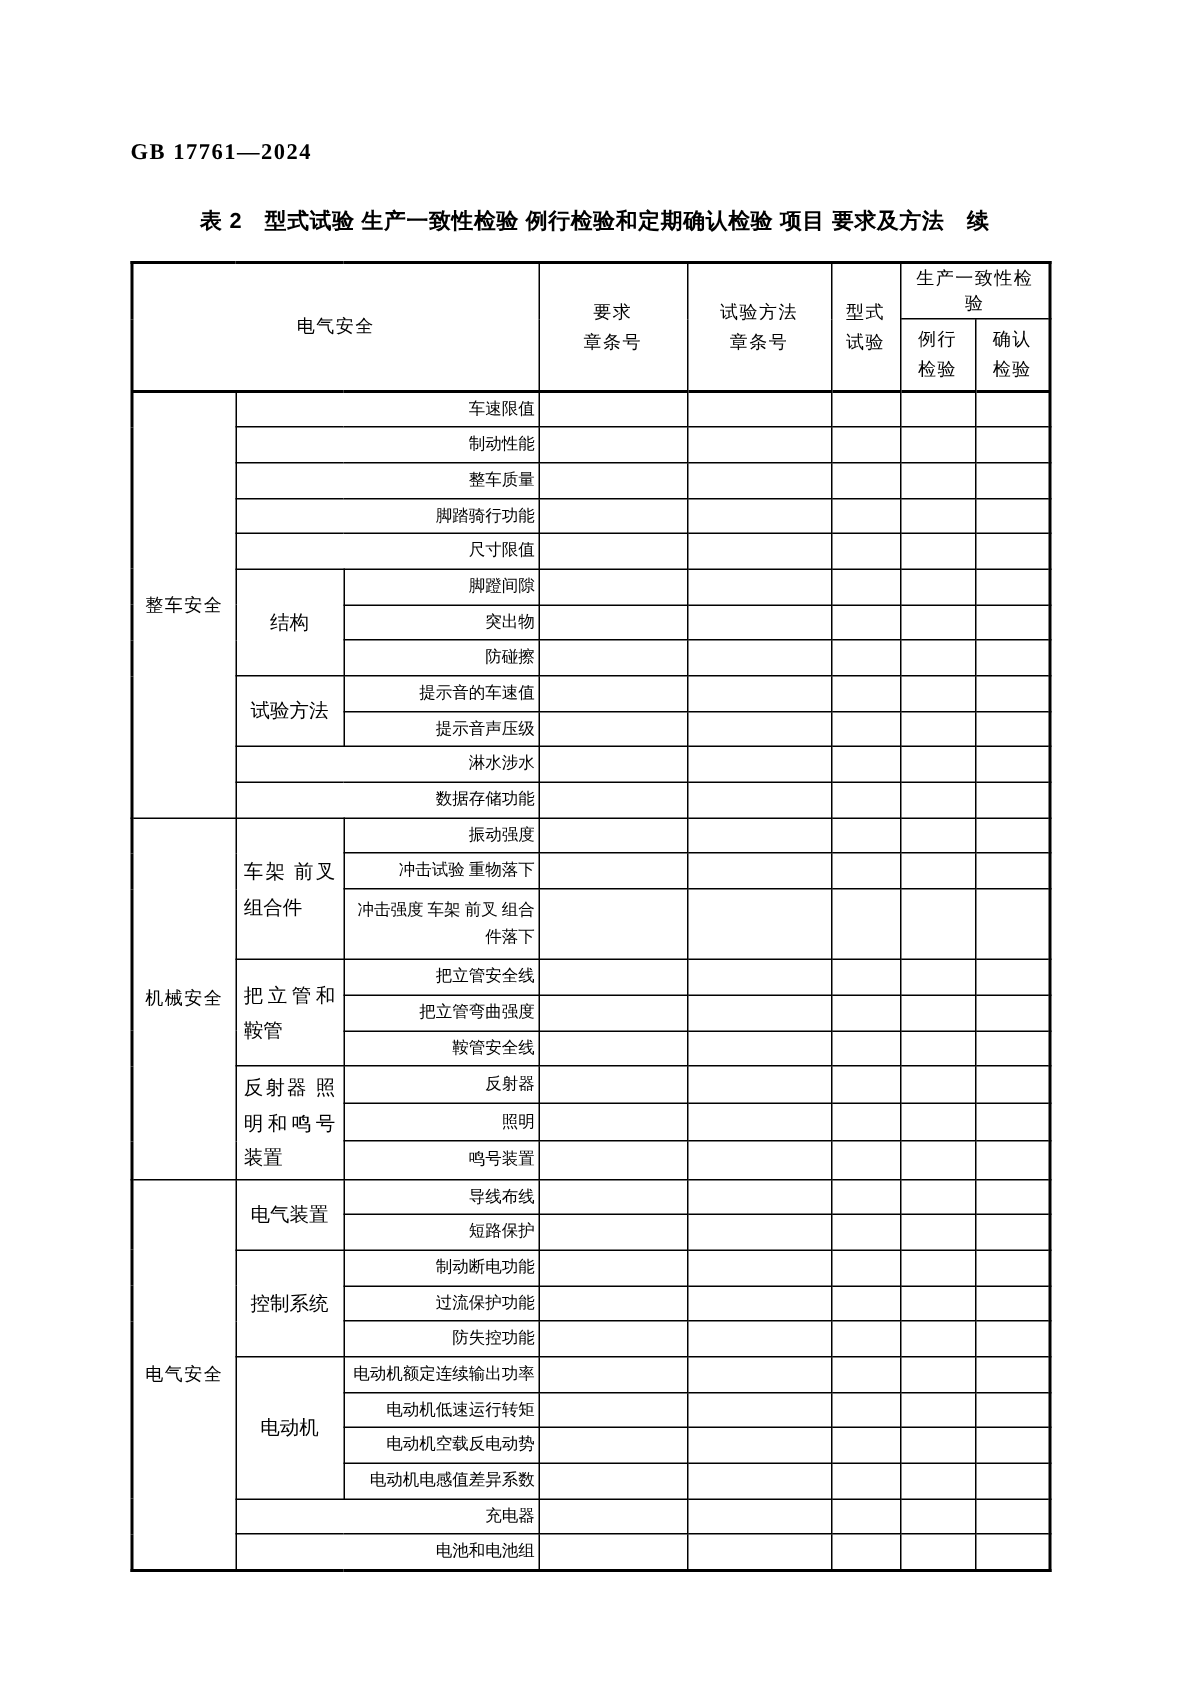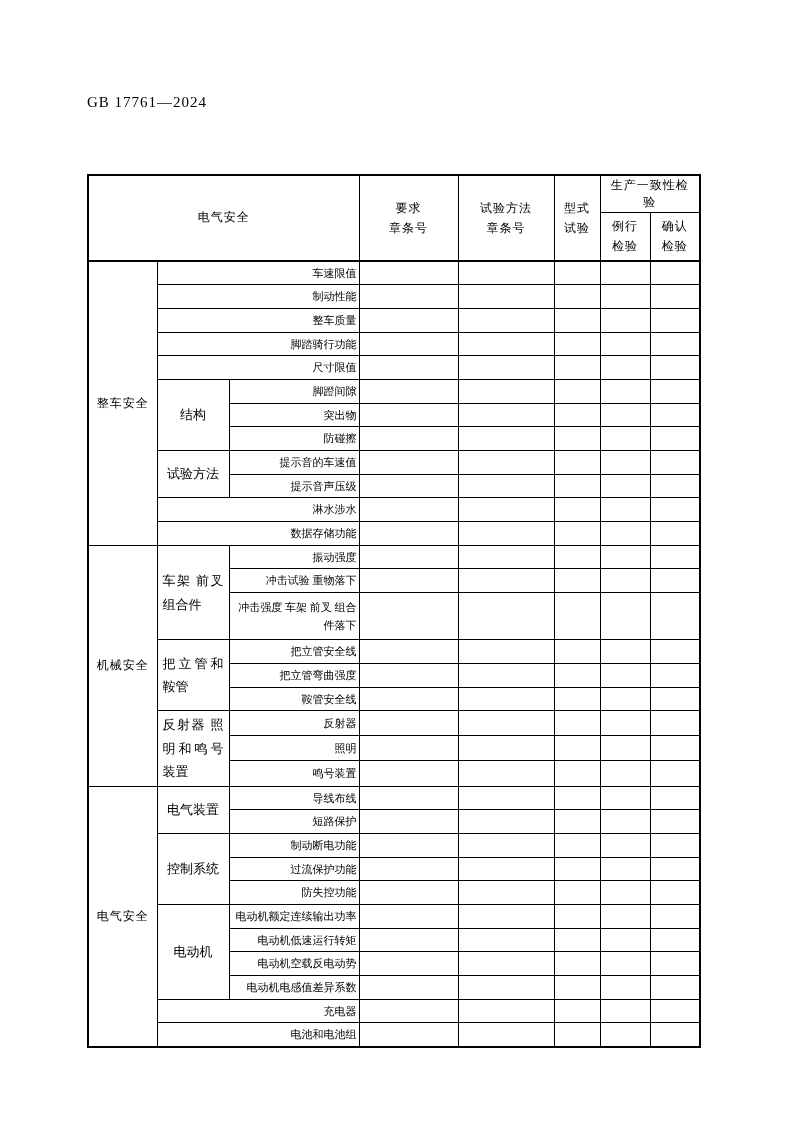--- a/index.html
+++ b/index.html
@@ -6,21 +6,21 @@
   .page {
     position:relative;
     width:793px; height:1122px;
     background:#ffffff;
     font-family:"Liberation Serif", "DejaVu Serif", serif;
     color:#000;
     overflow:hidden;
   }
   .doc-number {
     position:absolute; left:87px; top:94px;
-    font-size:15px; font-weight:normal; letter-spacing:1px;
+    font-size:15px; font-weight:bold; letter-spacing:1px;
   }
   .caption {
     position:absolute; left:0; right:0; top:138px;
     text-align:center;
     font-family:"Liberation Sans", "DejaVu Sans", sans-serif;
     font-size:14.5px; font-weight:bold; letter-spacing:0.5px;
   }
   table.main {
     position:absolute; left:87px; top:174px;
     border-collapse:collapse; table-layout:fixed;
@@ -55,20 +55,21 @@
   }
   td.empty { background:#fff; }
 </style>
 </head>
 <body>
 
 <div class="page">
 
   <div class="doc-number">GB 17761—2024</div>
 
+  <div class="caption">表 2　型式试验 生产一致性检验 例行检验和定期确认检验 项目 要求及方法　续</div>
 
   <table class="main">
     <colgroup>
       <col style="width:69px">
         <col style="width:72px">
         <col style="width:130px">
       <col style="width:99px">
         <col style="width:96px">
         <col style="width:46px">
       <col style="width:50px">

